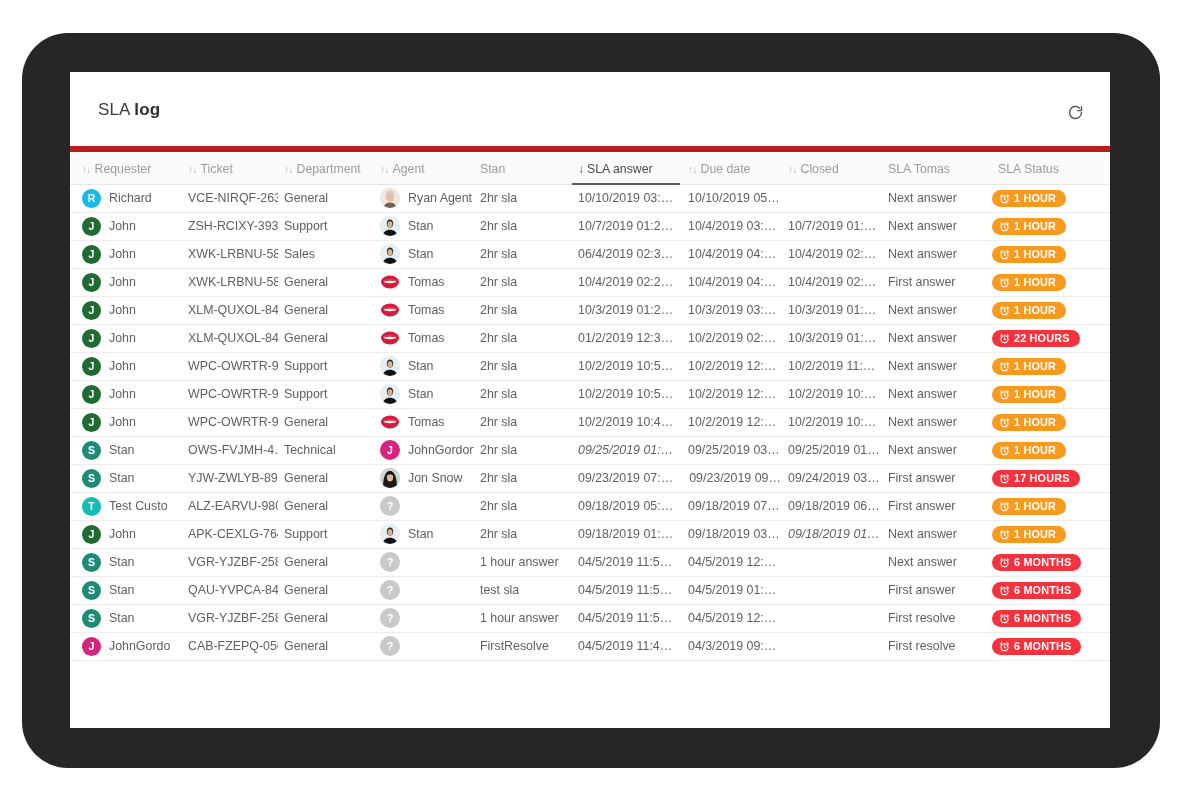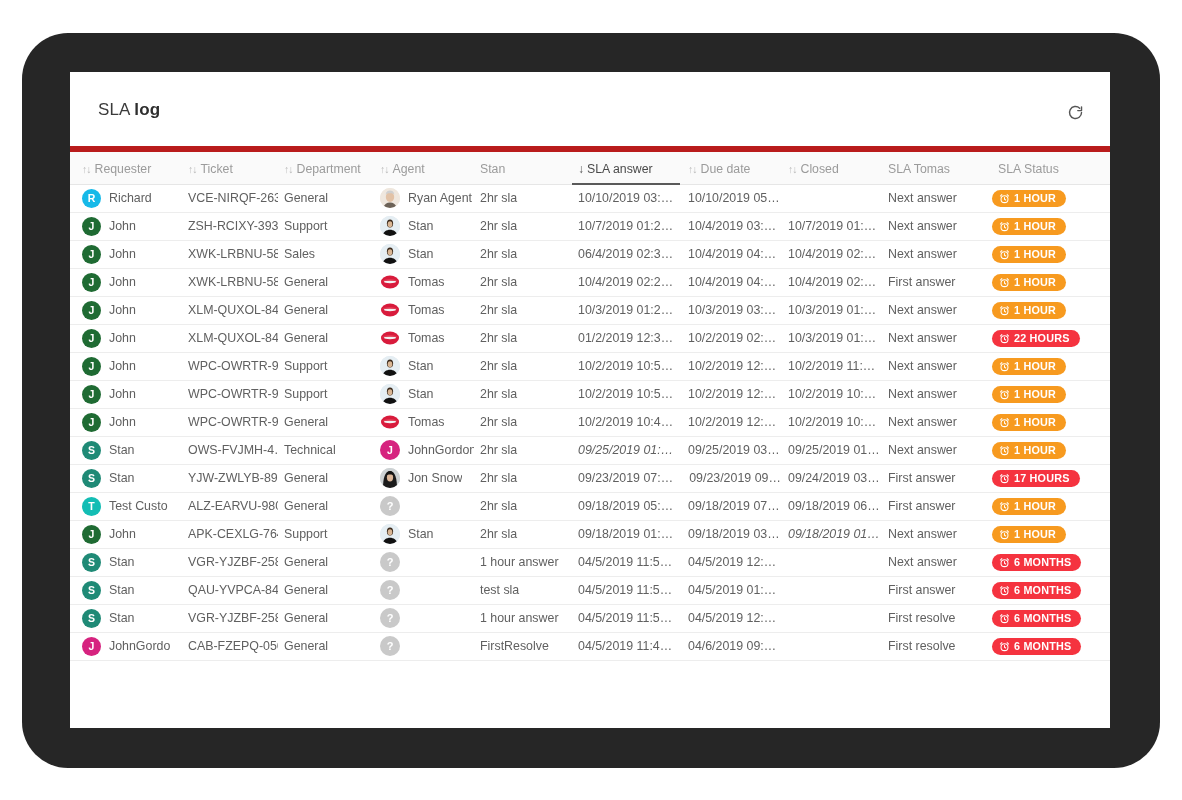--- a/index.html
+++ b/index.html
@@ -1173,21 +1173,21 @@
                   <span class="agent-name"></span>
                 </div>
               </td>
               <td style="padding-left: 6px;">
                 <span class="level-txt">FirstResolve</span>
               </td>
               <td style="padding-left: 6px;">
                 <span class="date-txt">04/5/2019 11:4…</span>
               </td>
               <td style="padding-left: 6px;">
-                <span class="date-txt">04/6/2019 09:…</span>
+                <span class="date-txt">04/3/2019 09:…</span>
               </td>
               <td style="padding-left: 6px;">
                 <span class="date-txt"></span>
               </td>
               <td style="padding-left: 6px;">
                 <span class="type-txt">First resolve</span>
               </td>
               <td>
                 <div class="badge-wrap"><span class="badge" style="background: rgb(245, 51, 63);">
                     <span class="clk">

